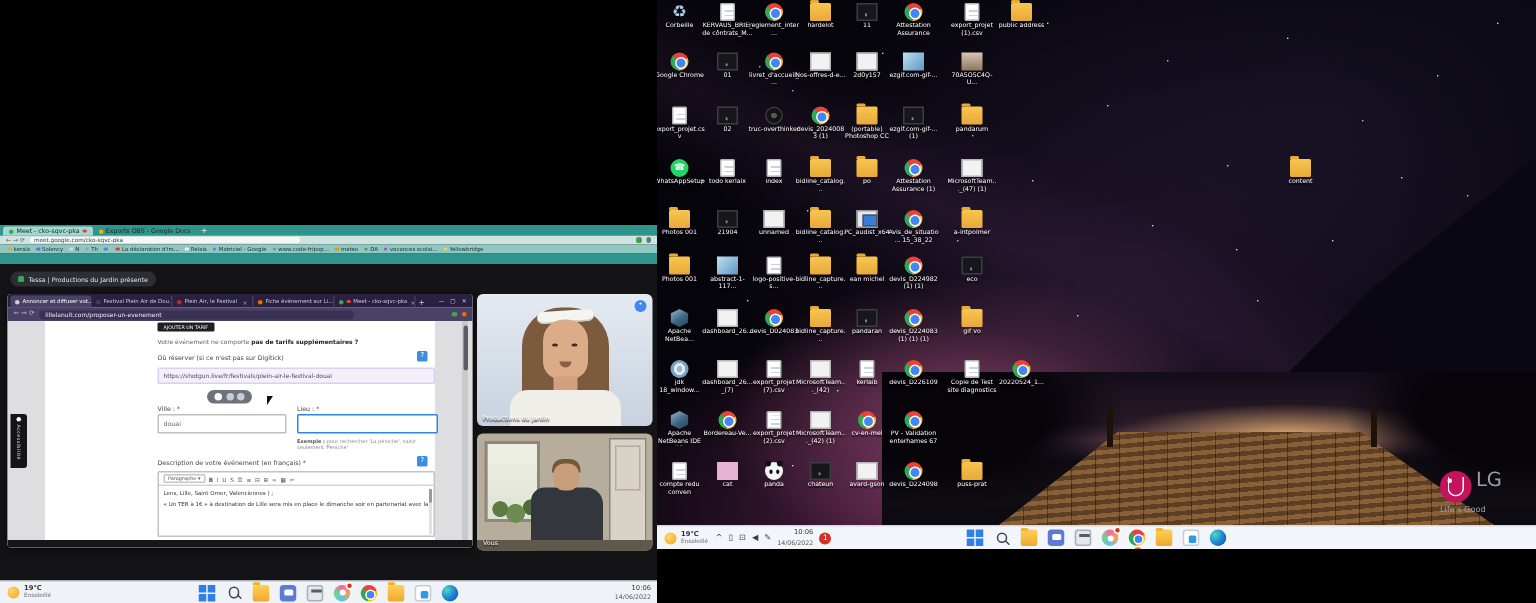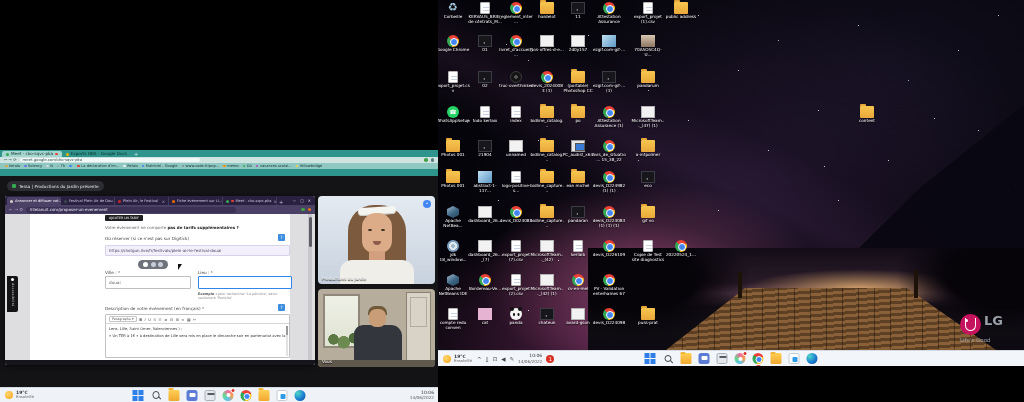--- a/index.html
+++ b/index.html
@@ -167,21 +167,21 @@
     linear-gradient(#120d18 0%, #2a1b28 34%, #55394b 44%, #140f16 58%, #0c0a10 100%);}
   #pier{position:absolute;left:228px;top:288px;width:330px;height:62px;clip-path:polygon(24% 0%,73% 0%,100% 100%,0% 100%);background:
     repeating-linear-gradient(90deg, rgba(0,0,0,.35) 0 1px, transparent 1px 16px),
     repeating-linear-gradient(175deg, #8a6038 0 3px, #5d3f24 3px 6px);}
   #post1{position:absolute;left:300px;top:272px;width:4px;height:26px;background:#1c1208;}
   #post2{position:absolute;left:476px;top:270px;width:4px;height:28px;background:#1c1208;}
   #lg{position:absolute;left:522px;top:314px;display:flex;align-items:flex-start;gap:3px;}
   #lgcircle{width:21px;height:21px;border-radius:50%;background:#c5135e;position:relative;}
   #lgcircle::before{content:"";position:absolute;left:5px;top:5px;width:3px;height:3px;border-radius:50%;background:#fff;}
   #lgcircle::after{content:"";position:absolute;left:5px;top:4px;width:9px;height:12px;border:1.8px solid #fff;border-top-color:transparent;border-radius:0 0 7px 7px;border-top:none;border-right-color:#fff;}
-  #lgtext{font-size:13px;font-weight:bold;color:#9aa0a8;line-height:1;}
+  #lgtext{font-size:13px;font-weight:normal;color:#9aa0a8;line-height:1;}
   #lgtag{position:absolute;left:522px;top:337px;font-size:5.5px;color:#9aa0a8;}
 
   
   #desk{position:absolute;left:0;top:0;width:586px;height:350px;}
   .di{position:absolute;width:34px;text-align:center;}
   .ic{position:relative;width:14px;height:12px;margin:0 auto;color:#fff;font-size:7px;line-height:12px;text-align:center;}
   .ic.folder{background:linear-gradient(#f7c64f,#e9a83a);border-radius:1px;}
   .ic.folder::before{content:"";position:absolute;left:0;top:-2px;width:6px;height:2px;background:#e9a83a;border-radius:1px 1px 0 0;}
   .ic.chrome{width:12px;height:12px;border-radius:50%;background:conic-gradient(from -50deg,#ea4335 0 33%,#fbbc05 33% 66%,#34a853 66% 100%);}
   .ic.chrome::after{content:"";position:absolute;left:3px;top:3px;width:6px;height:6px;border-radius:50%;background:#4285f4;border:1px solid #fff;}

